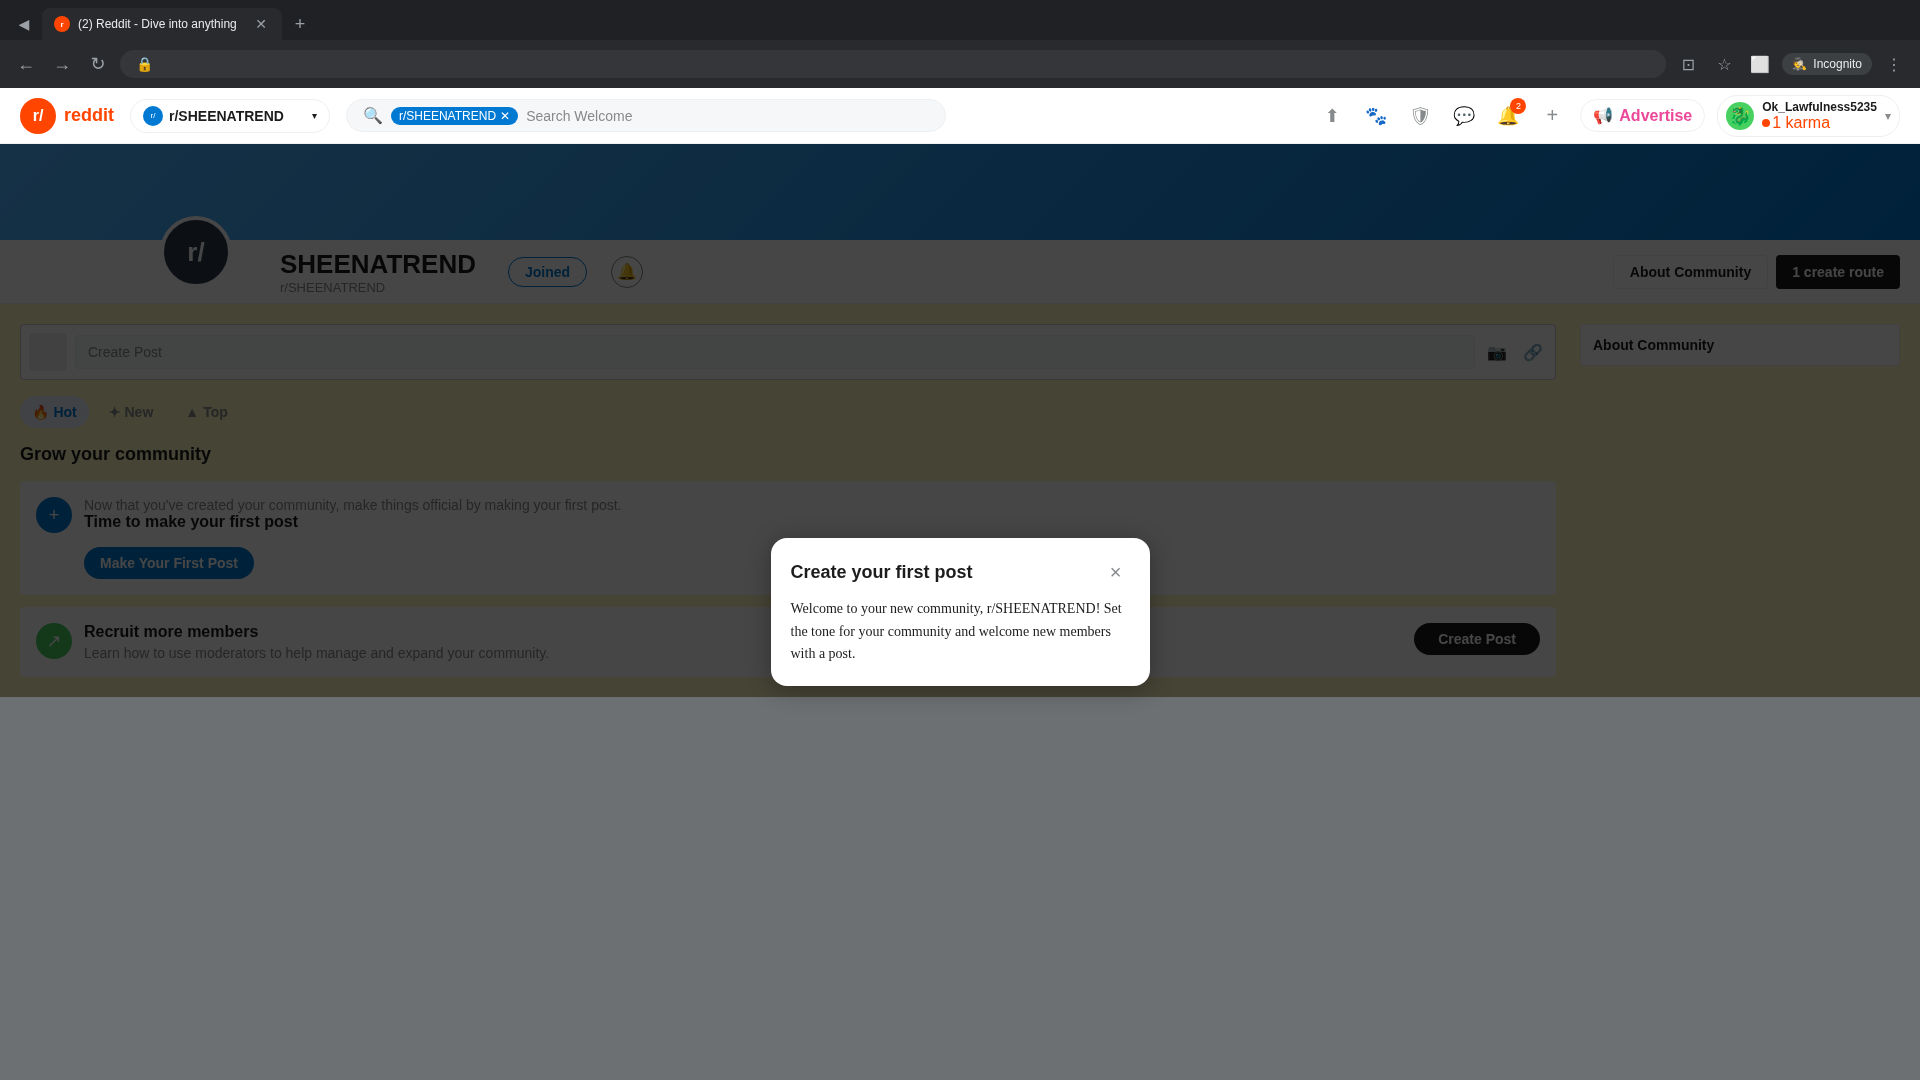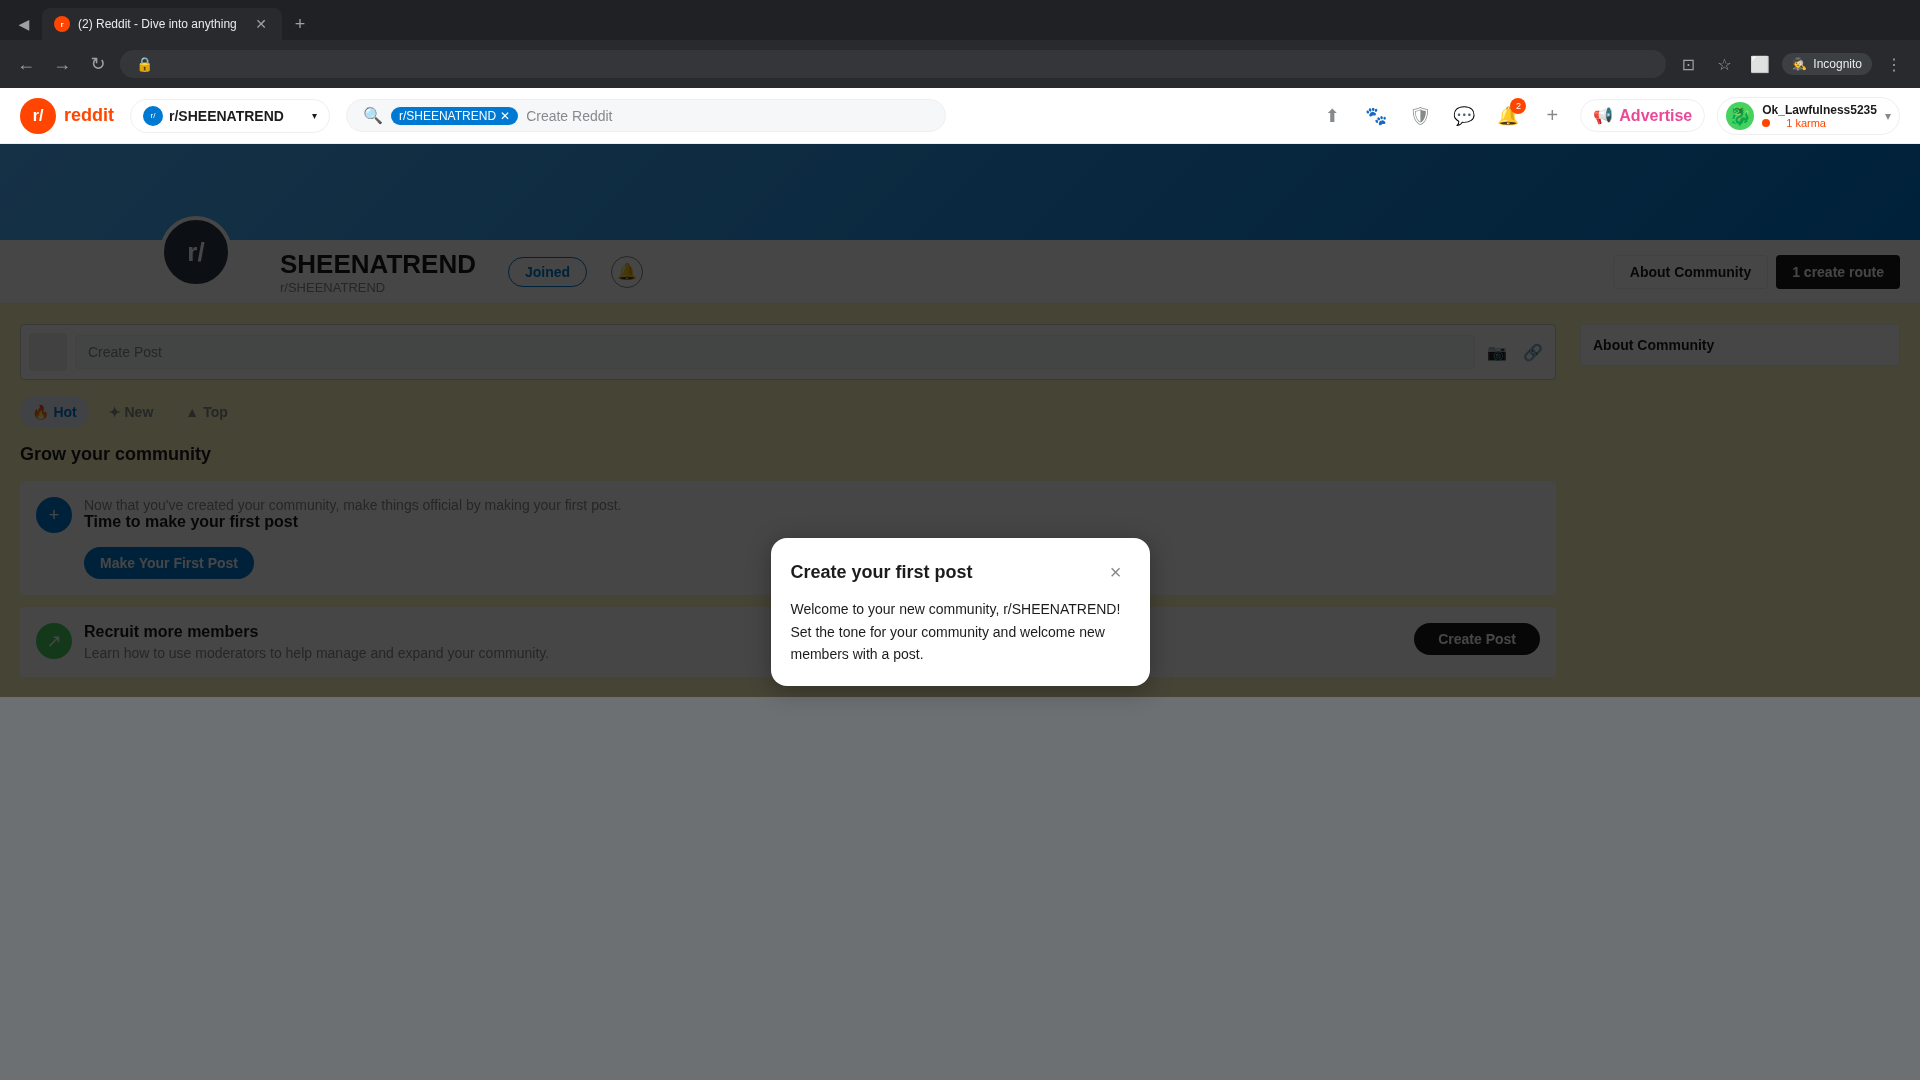--- a/index.html
+++ b/index.html
@@ -57,21 +57,21 @@
       <span style="font-size:14px;font-weight:600;color:#1c1c1c;">r/SHEENATREND</span>
       <span style="color:#1c1c1c;font-size:10px;margin-left:auto;">▾</span>
     </div>
 
     <div style="display:flex;align-items:center;background:#f6f7f8;border-radius:20px;padding:6px 16px;gap:8px;flex:1;max-width:600px;border:1px solid #edeff1;">
       <span style="color:#878a8c;font-size:16px;">🔍</span>
       <div style="display:flex;align-items:center;background:#0079d3;border-radius:12px;padding:2px 8px;gap:4px;">
         <span style="font-size:12px;color:white;">r/SHEENATREND</span>
         <span style="color:white;font-size:12px;cursor:pointer;">✕</span>
       </div>
-      <span style="font-size:14px;color:#878a8c;flex:1;">Create Reddit</span>
+      <span style="font-size:14px;color:#878a8c;flex:1;">Search Welcome</span>
     </div>
 
     <div style="display:flex;align-items:center;gap:12px;margin-left:auto;">
       <div style="width:32px;height:32px;display:flex;align-items:center;justify-content:center;color:#878a8c;font-size:18px;cursor:pointer;border-radius:50%;">⬆</div>
       <div style="width:32px;height:32px;display:flex;align-items:center;justify-content:center;color:#878a8c;font-size:18px;cursor:pointer;border-radius:50%;">🐾</div>
       <div style="width:32px;height:32px;display:flex;align-items:center;justify-content:center;color:#878a8c;font-size:18px;cursor:pointer;border-radius:50%;">🛡</div>
       <div style="width:32px;height:32px;display:flex;align-items:center;justify-content:center;color:#878a8c;font-size:18px;cursor:pointer;border-radius:50%;">💬</div>
       <div style="width:32px;height:32px;display:flex;align-items:center;justify-content:center;color:#878a8c;font-size:18px;cursor:pointer;border-radius:50%;position:relative;">
         🔔
         <div style="position:absolute;top:-2px;right:-2px;background:#ff4500;color:white;font-size:9px;width:16px;height:16px;border-radius:50%;display:flex;align-items:center;justify-content:center;">
@@ -84,21 +84,21 @@
         <span style="font-size:16px;color:#878a8c;">📢</span>
         <span style="font-size:16px;color:#ec4899;font-weight:600;">Advertise</span>
       </div>
 
       <div style="display:flex;align-items:center;gap:8px;padding:4px 8px;border:1px solid #edeff1;border-radius:20px;cursor:pointer;">
         <div style="width:28px;height:28px;border-radius:50%;background:#46d160;display:flex;align-items:center;justify-content:center;overflow:hidden;">
           <span style="font-size:18px;">🐉</span>
         </div>
         <div>
           <div style="font-size:12px;font-weight:600;color:#1c1c1c;">Ok_Lawfulness5235</div>
-          <div style="font-size:11px;color:#ff4500;display:flex;align-items:center;gap:16px;">
+          <div style="font-size:16px;color:#ff4500;display:flex;align-items:center;gap:2px;">
             <span style="width:8px;height:8px;background:#ff4500;border-radius:50%;display:inline-block;"></span>
             <span>1 karma</span>
           </div>
         </div>
         <span style="color:#878a8c;font-size:12px;">▾</span>
       </div>
     </div>
   </div>
 
   <div style="flex:1;position:relative;overflow:hidden;">
@@ -189,20 +189,20 @@
       <div style="background:white;border-radius:16px;width:379px;overflow:hidden;box-shadow:0 4px 24px rgba(0,0,0,0.3);">
 
         <div style="padding:20px 20px 12px 20px;display:flex;align-items:center;justify-content:space-between;">
           <span style="font-size:18px;font-weight:700;color:#1c1c1c;">Create your first post</span>
           <div style="width:28px;height:28px;display:flex;align-items:center;justify-content:center;color:#878a8c;font-size:20px;cursor:pointer;border-radius:50%;">
             <span>×</span>
           </div>
         </div>
 
         <div style="padding:0 20px 20px 20px;">
-          <p style="font-size:14px;color:#1c1c1c;line-height:1.6;">Welcome to your new community, r/SHEENATREND! Set the tone for your community and welcome new members with a post.</p>
+          <p style="font-size:14px;color:#1c1c1c;line-height:1.6;font-family:Liberation Serif, serif;">Welcome to your new community, r/SHEENATREND! Set the tone for your community and welcome new members with a post.</p>
         </div>
 
       </div>
     </div>
   </div>
 
 </div>
 
 </body></html>

